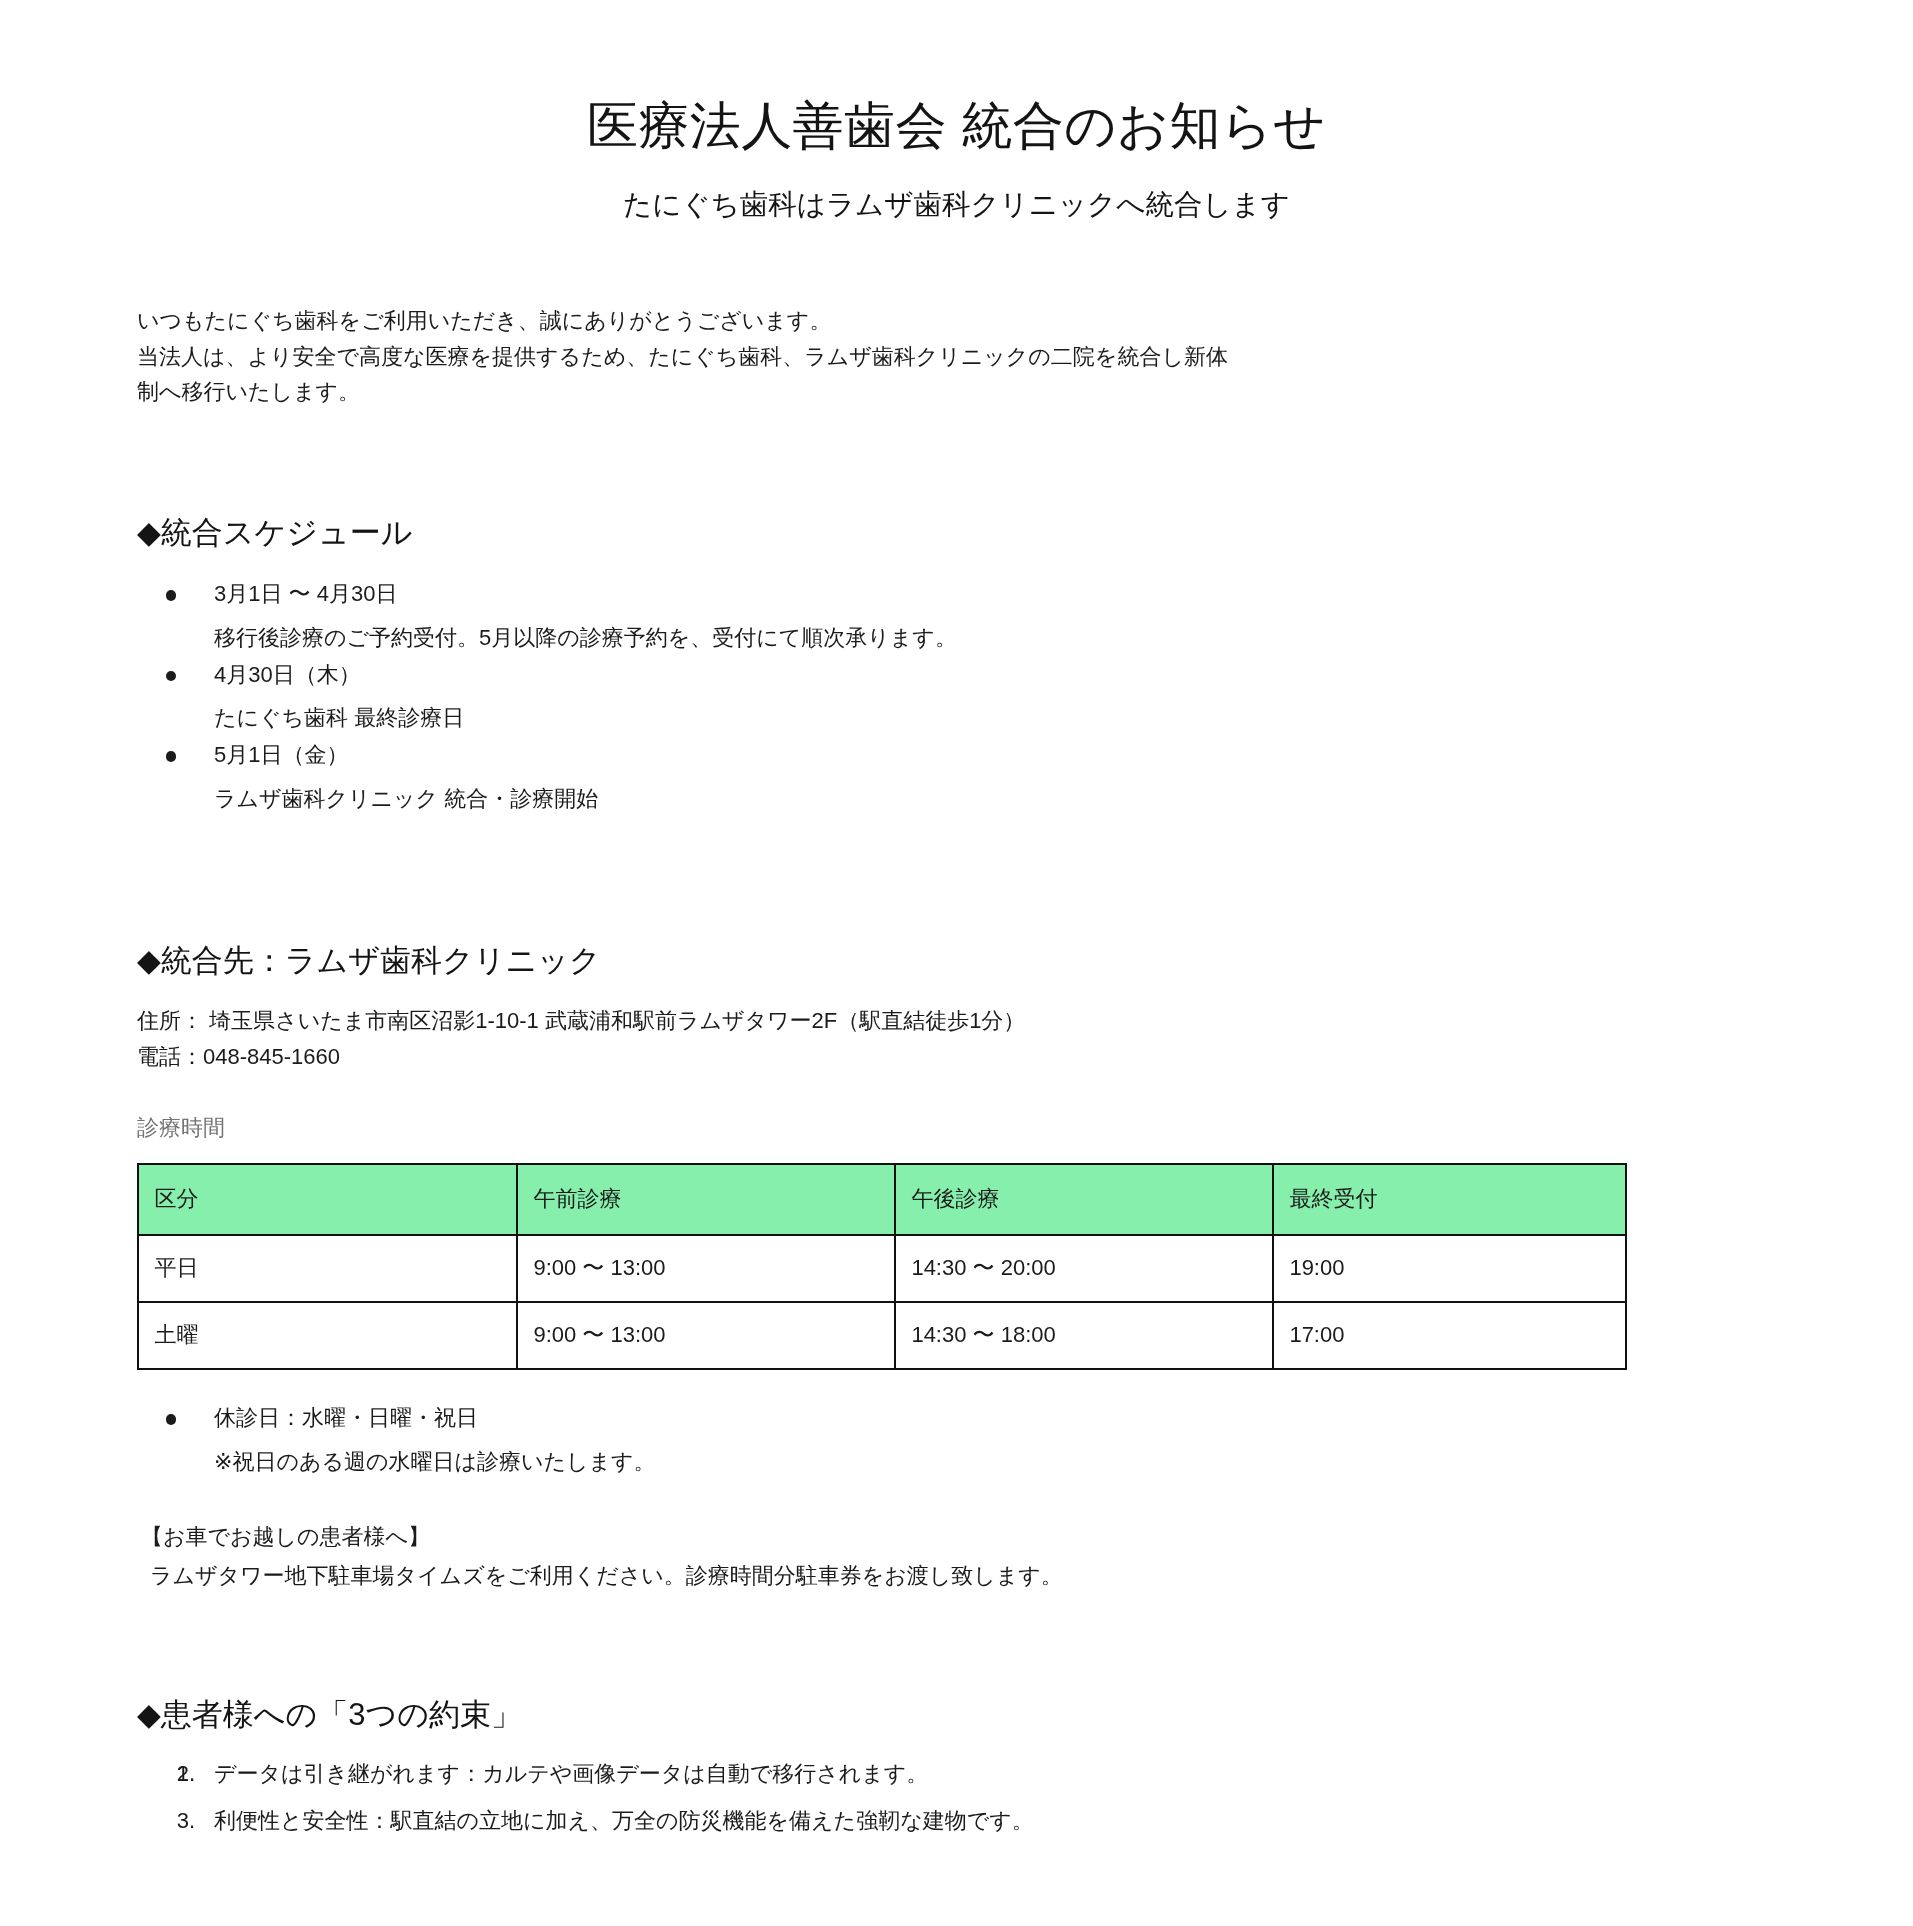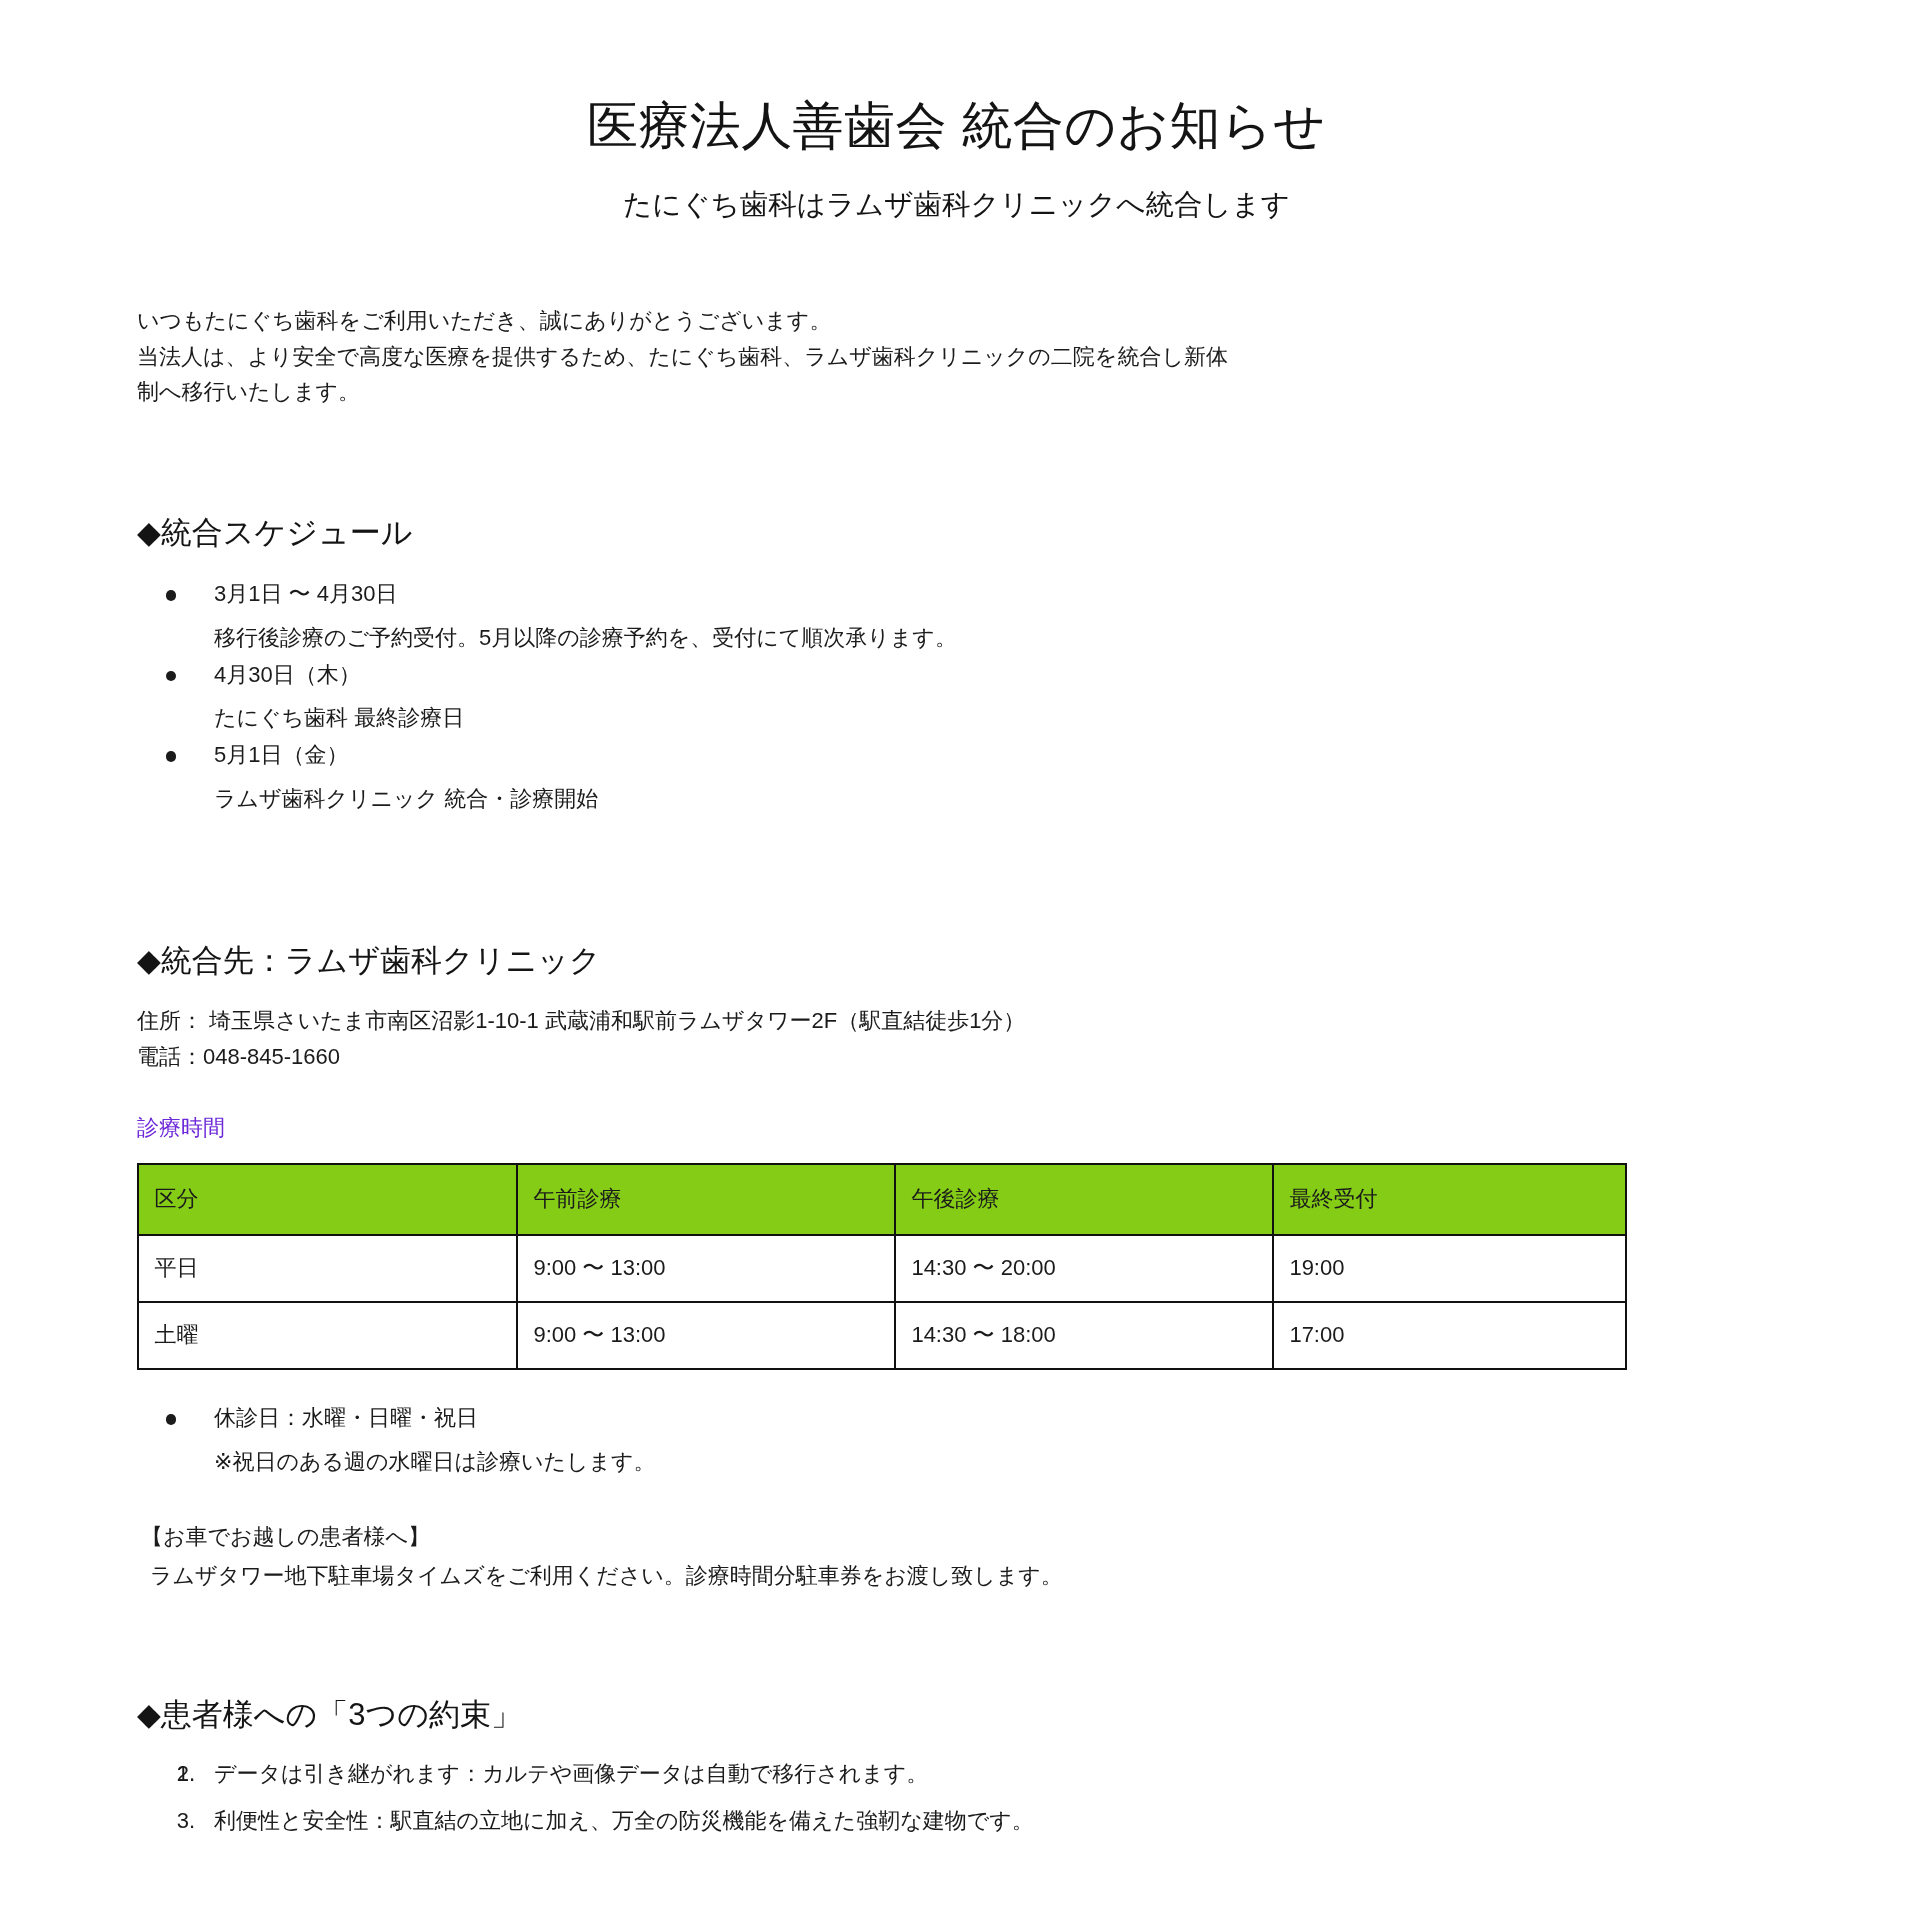--- a/index.html
+++ b/index.html
@@ -112,21 +112,21 @@
     font-size: 22px;
     line-height: 1.62;
     margin: 0;
     color: #1b1b1b;
   }
 
   .table-caption {
     font-size: 22px;
     line-height: 1.5;
     margin: 37px 0 0 0;
-    color: #6d28d9;
+    color: #737373;
   }
 
   
   table.hours {
     margin-top: 18.5px;
     width: 1488px;
     border-collapse: collapse;
     table-layout: fixed;
   }
   table.hours th,
@@ -134,21 +134,21 @@
     border: 2.3px solid #111111;
     font-size: 22px;
     font-weight: 400;
     text-align: left;
     vertical-align: middle;
     padding: 0 0 0 15.4px;
     height: 65px;
     color: #1b1b1b;
   }
   table.hours thead th {
-    background: #84cc16;
+    background: #86efac;
     height: 69px;
   }
   table.hours col.c0 { width: 379px; }
   table.hours col.c1 { width: 378px; }
   table.hours col.c2 { width: 378px; }
   table.hours col.c3 { width: 353px; }
 
   
   .closed-list {
     list-style: none;

